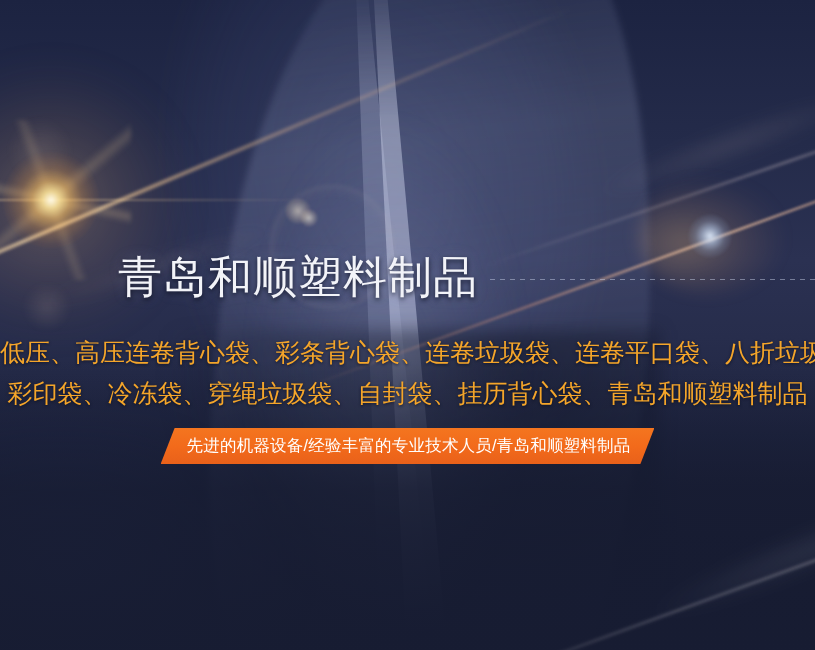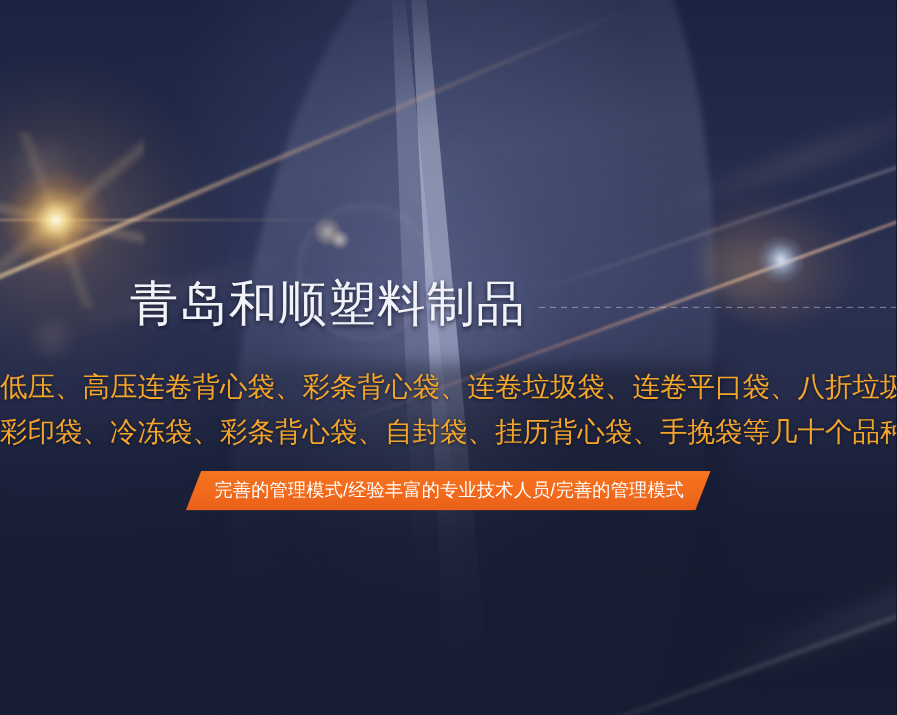--- a/index.html
+++ b/index.html
@@ -397,20 +397,20 @@
 
   <div class="content">
 
     <div class="title-row">
       <div class="title">青岛和顺塑料制品</div>
       <div class="title-dash"></div>
     </div>
 
     <div class="subline subline-1">低压、高压连卷背心袋、彩条背心袋、连卷垃圾袋、连卷平口袋、八折垃圾袋、</div>
 
-    <div class="subline subline-2">彩印袋、冷冻袋、彩条背心袋、自封袋、挂历背心袋、手挽袋等几十个品种</div>
+    <div class="subline subline-2">彩印袋、冷冻袋、穿绳垃圾袋、自封袋、挂历背心袋、青岛和顺塑料制品</div>
 
     <div class="tagline-wrap">
-      <div class="tagline">完善的管理模式/经验丰富的专业技术人员/完善的管理模式</div>
+      <div class="tagline">先进的机器设备/经验丰富的专业技术人员/青岛和顺塑料制品</div>
     </div>
 
   </div>
 </div>
 
 </body></html>

